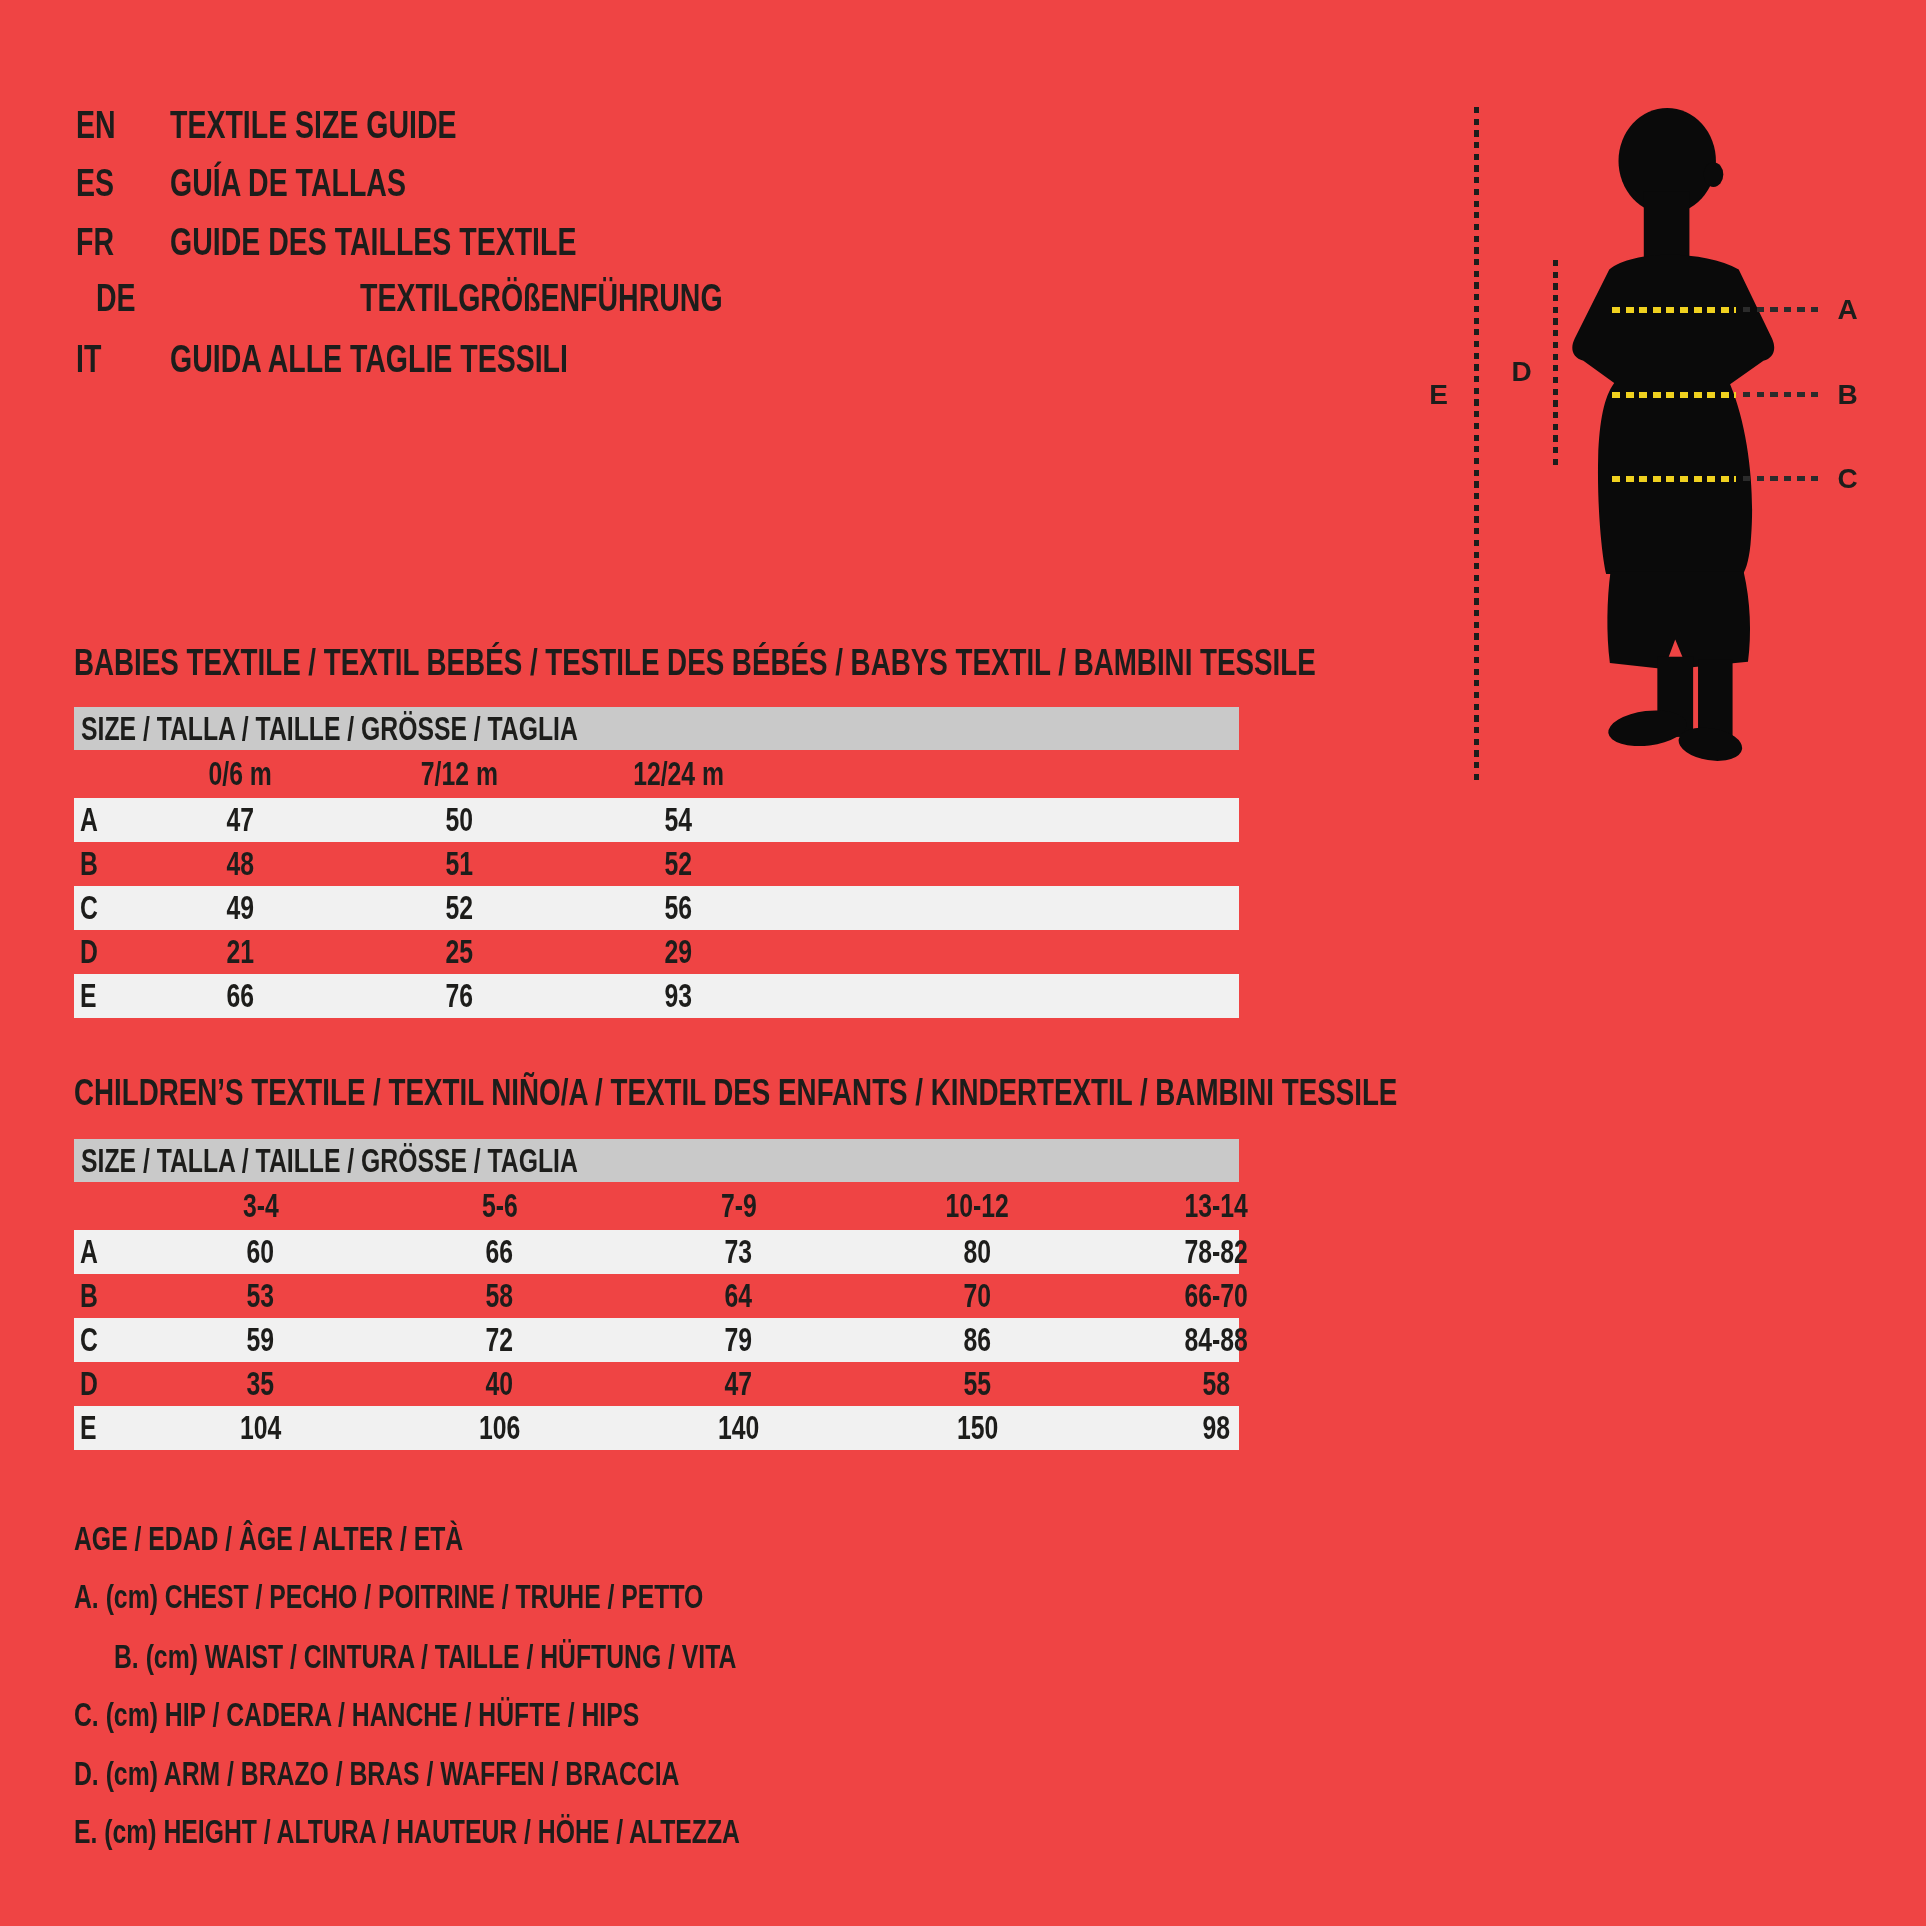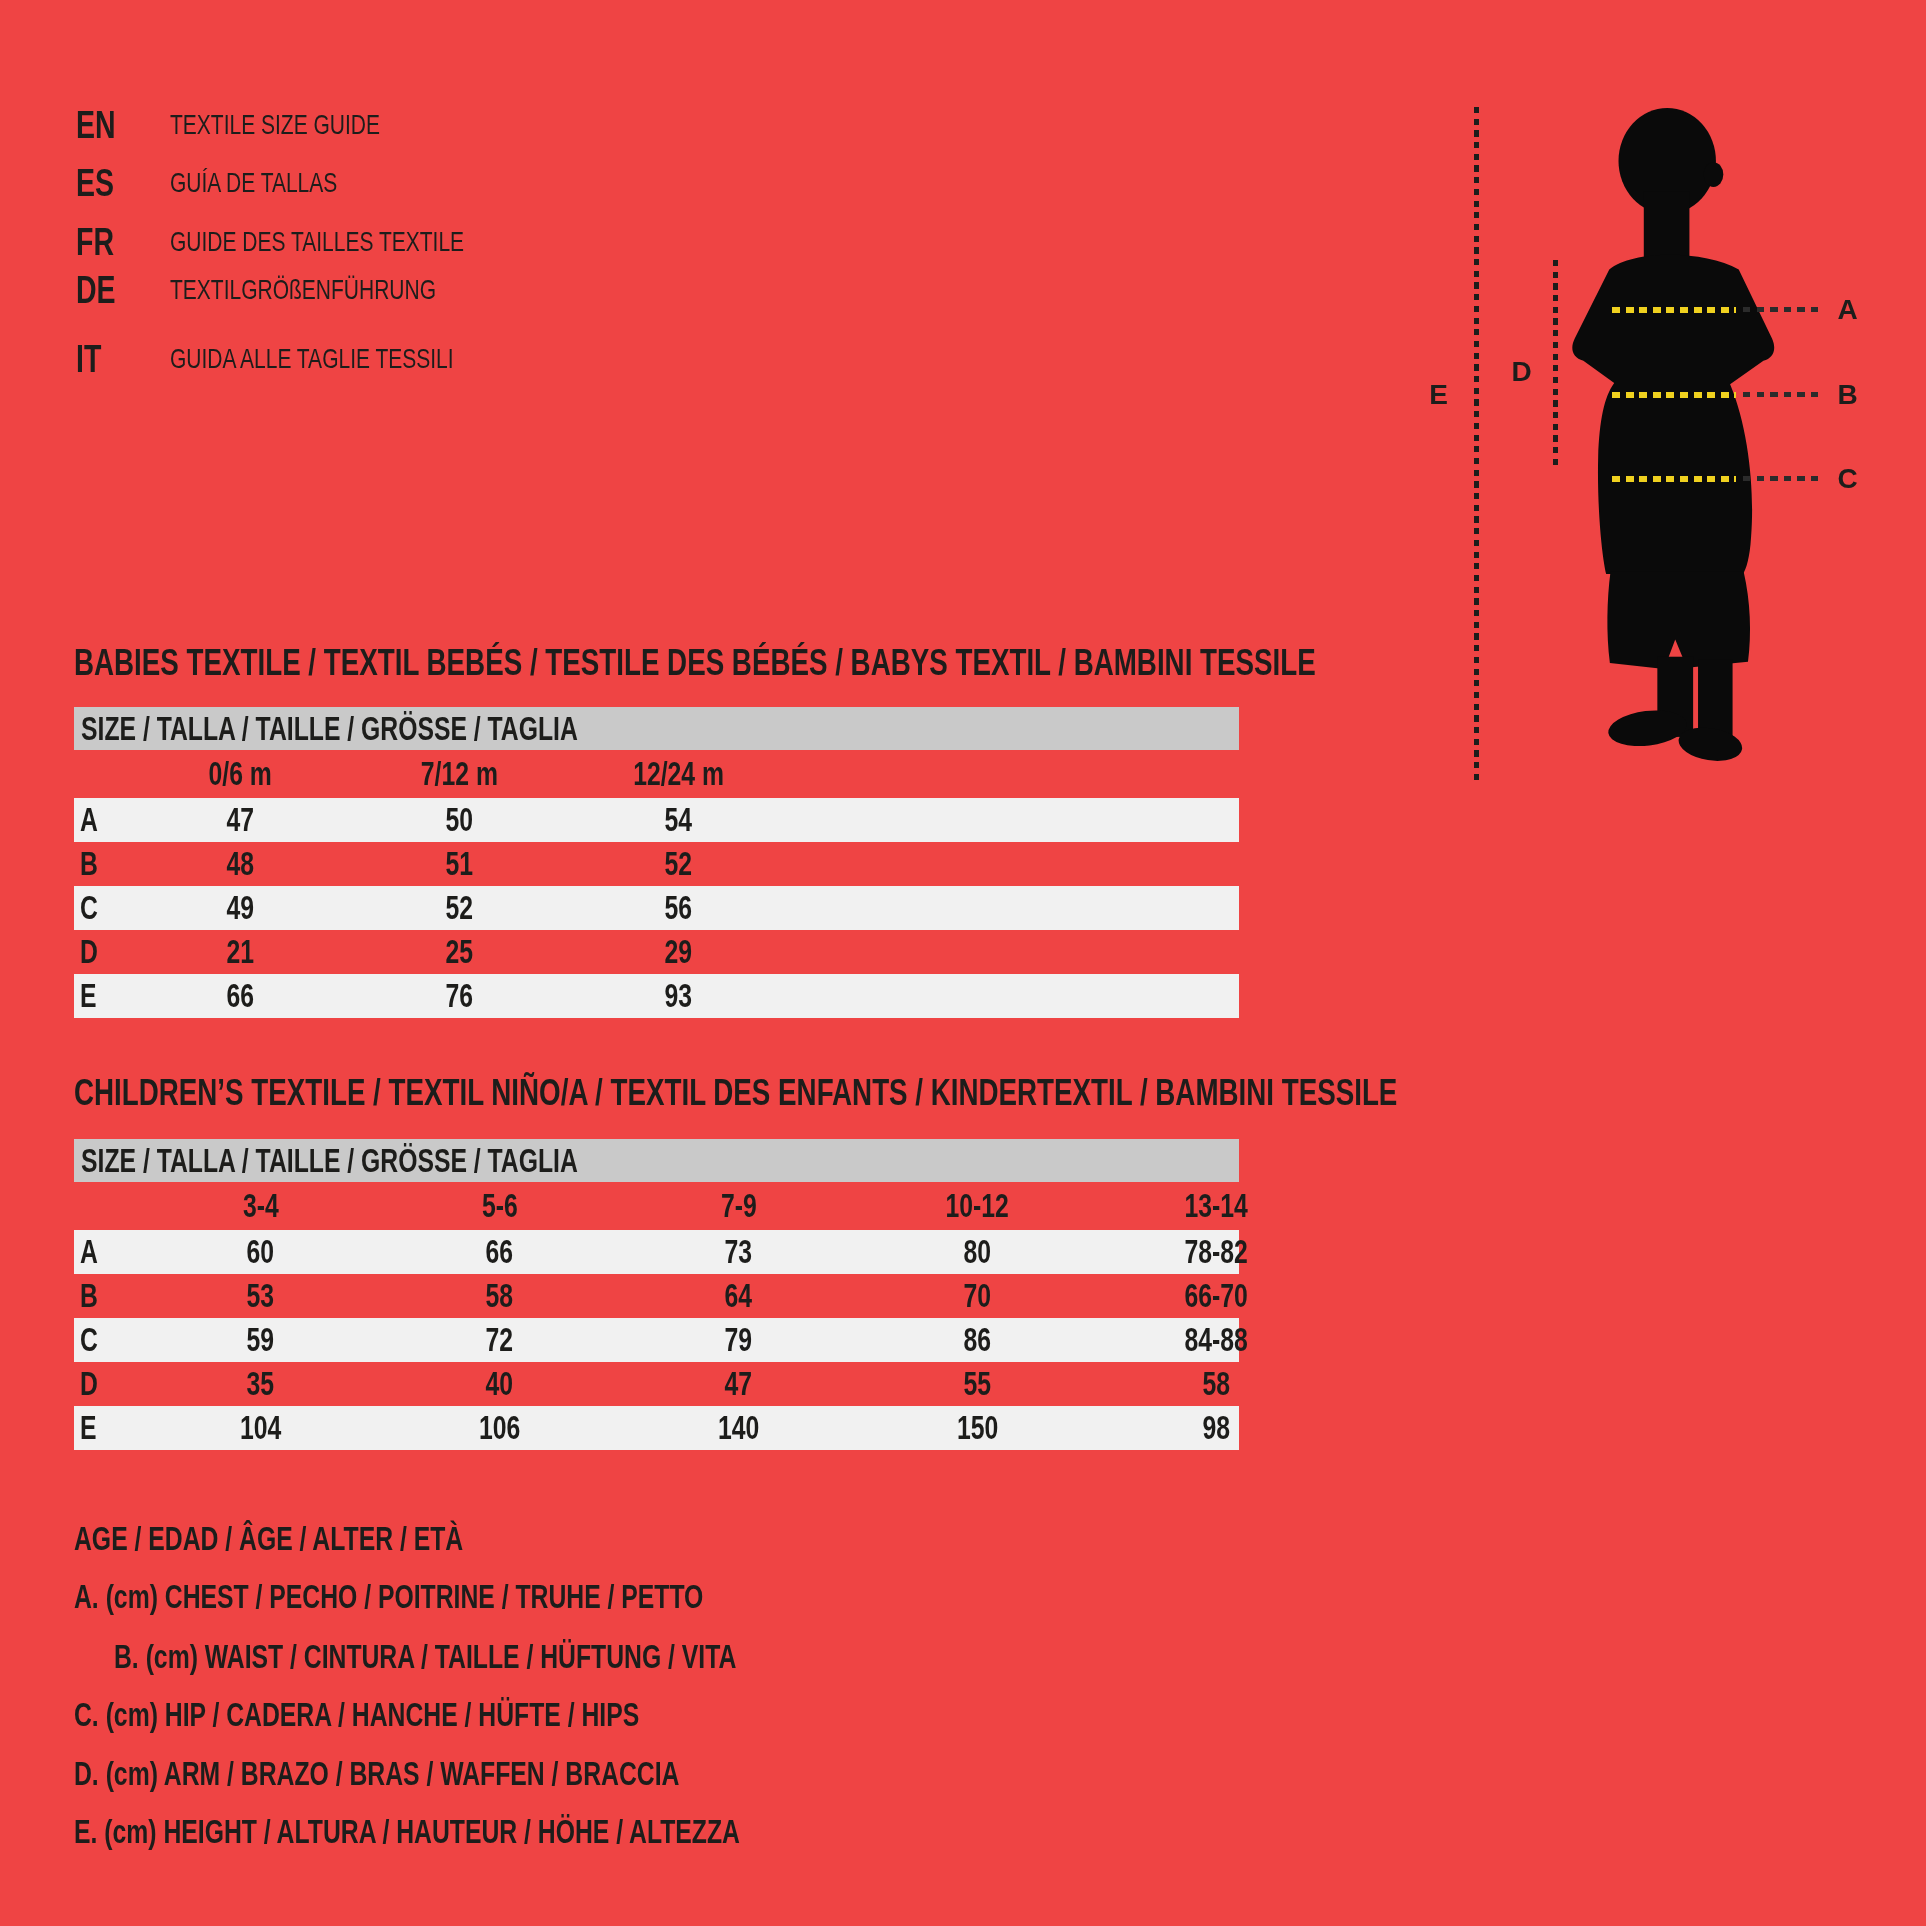--- a/index.html
+++ b/index.html
@@ -11,22 +11,22 @@
     color:#1d1d1b;
     overflow:hidden;
   }
   
   .cx{display:inline-block;transform:scaleX(0.75);transform-origin:0 50%;white-space:nowrap;}
   .cxc{display:inline-block;transform:scaleX(0.75);transform-origin:50% 50%;white-space:nowrap;}
   .abs{position:absolute;}
 
   
   .lang-code{left:76px;width:92px;font-size:38px;font-weight:700;line-height:44px;}
-  .lang-title{left:170px;width:863px;font-size:28px;font-weight:400;line-height:44px;}
-  .lr0{top:103px;} .lr1{top:161px;} .lr2{top:220px;} .lr3{top:268px;} .lr4{top:337px;}
+  .lang-title{left:170px;width:863px;font-size:38px;font-weight:700;line-height:44px;}
+  .lr0{top:103px;} .lr1{top:161px;} .lr2{top:220px;} .lr3{top:276px;text-align:center;} .lr4{top:337px;}
 
   
   .section-title{left:74px;width:1540px;font-size:37px;font-weight:700;line-height:41px;}
 
   
   .size-table{left:74px;width:1165px;}
   .size-bar{height:43px;background:#c9c9c9;line-height:43px;padding-left:7.4px;font-size:33px;font-weight:700;}
   .trow{display:grid;align-items:center;font-size:33px;font-weight:700;}
   .trow.babies{grid-template-columns:57px 219px 219px 219px 1fr;}
   .trow.children{grid-template-columns:57px 219px 219px 219px 219px 219px 1fr;gap:20px;}

